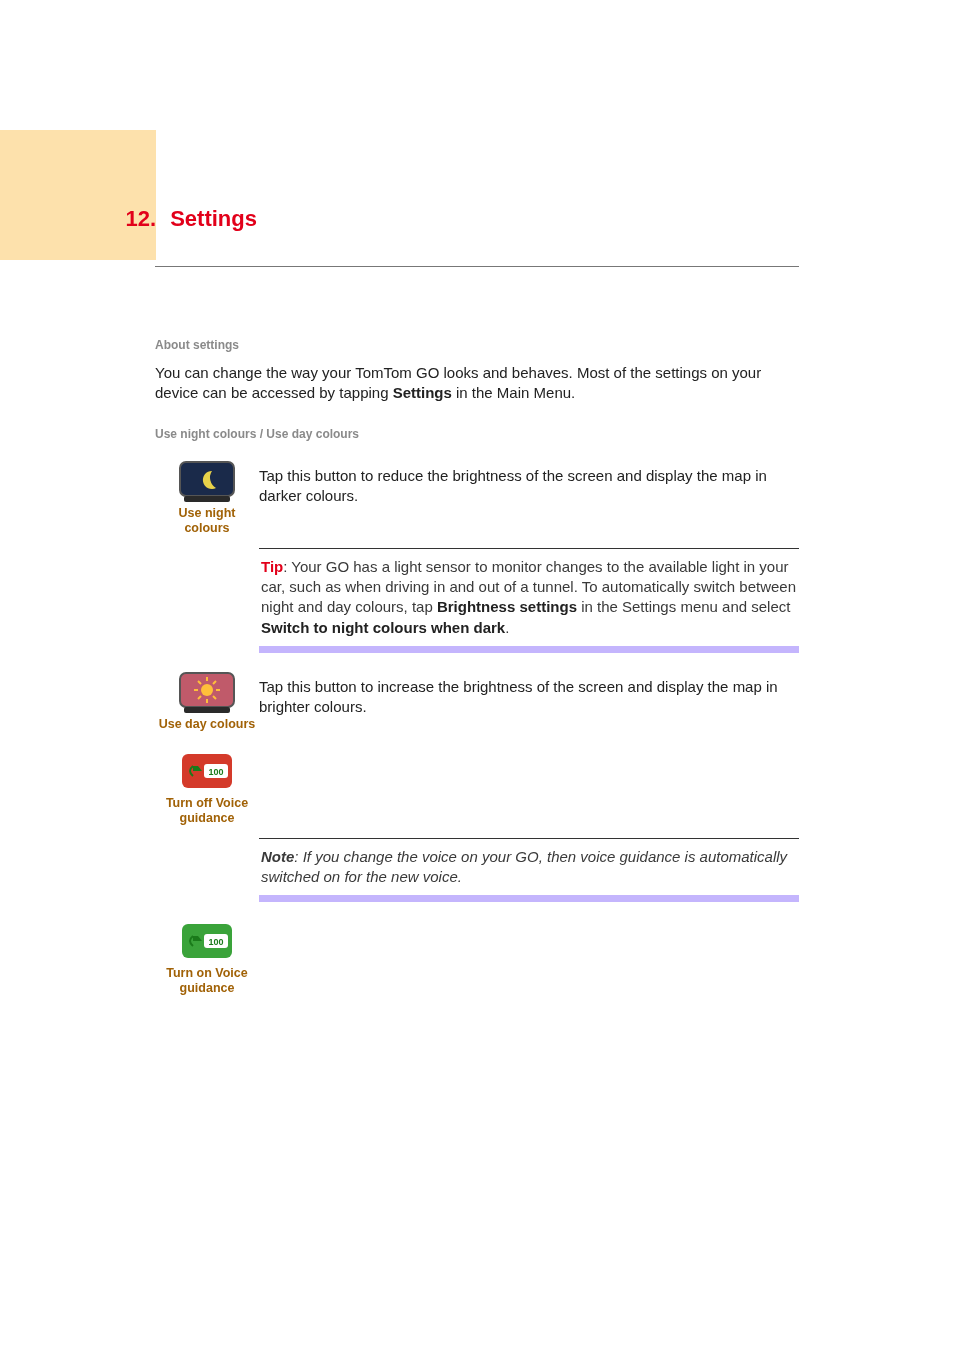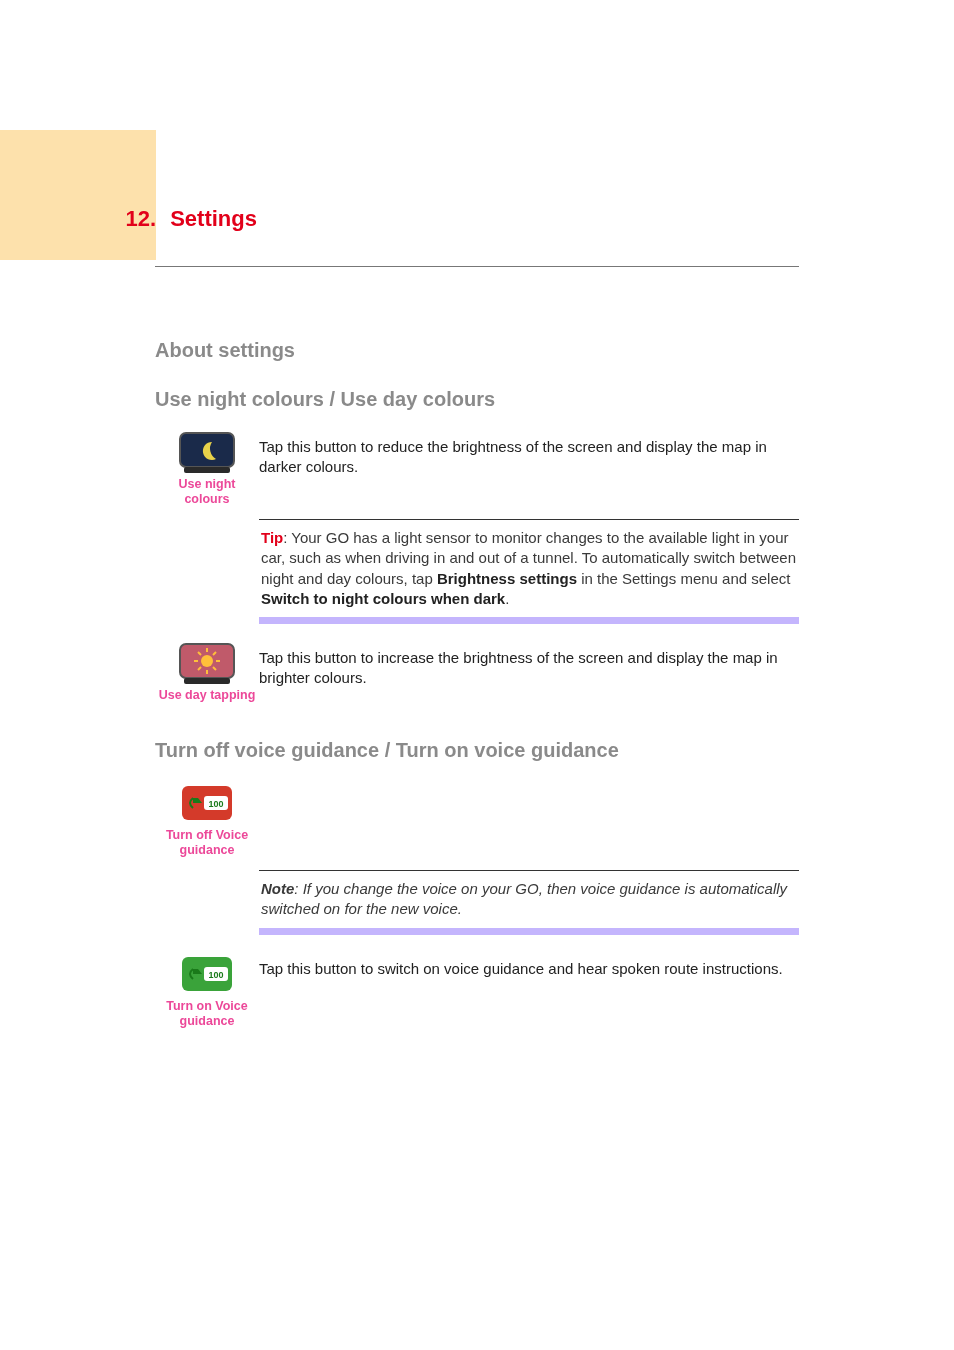--- a/index.html
+++ b/index.html
@@ -50,40 +50,40 @@
   }
 
   .content {
     margin: 0 155px;
     padding-top: 48px;
   }
 
   .h2 {
     color: #8a8a8a;
     font-weight: bold;
-    font-size: 20px;
+    font-size: 12px;
     margin: 22px 0 10px 0;
   }
   .para { margin: 6px 0 14px 0; color: #222; }
 
   .icon-row {
     display: flex;
     align-items: flex-start;
     margin: 18px 0 6px 0;
   }
   .icon-cell {
     flex: 0 0 104px;
     width: 104px;
     text-align: center;
   }
   .icon-cell svg { display: block; margin: 0 auto 2px auto; }
   .icon-label {
     font-size: 12.5px;
     font-weight: bold;
-    color: #ec4899;
+    color: #a16207;
     line-height: 1.2;
     margin-top: 2px;
   }
   .text-cell { flex: 1; }
 
   .inset {
     margin: 12px 0 12px 104px;
   }
   .inset-box {
     border-top: 1px solid #333;
@@ -105,20 +105,23 @@
     <div class="chapter-title-wrap">
       <span class="chapter-num">12.</span>
       <span class="chapter-title">Settings</span>
     </div>
   </div>
   <hr class="chapter-hr">
 
   <div class="content">
 
     <div class="h2">About settings</div>
+    <p class="para">
+      <span>You can change the way your TomTom GO looks and behaves. Most of the settings on your device can be accessed by tapping </span><b>Settings</b><span> in the Main Menu.</span>
+    </p>
 
     <div class="h2">Use night colours / Use day colours</div>
 
     <div class="icon-row">
       <div class="icon-cell">
         <svg width="58" height="44">
           <rect x="2" y="2" width="54" height="34" rx="6" fill="#1a2a4a" stroke="#555" stroke-width="2"></rect>
           <path d="M34 11 a9 9 0 1 0 4 17 a12 12 0 0 1 -4 -17 z" fill="#e8d24a"></path>
           <rect x="6" y="36" width="46" height="6" rx="2" fill="#2a2a2a"></rect>
         </svg>
@@ -145,28 +148,27 @@
               <line x1="29" y1="28" x2="29" y2="32"></line>
             <line x1="16" y1="19" x2="20" y2="19"></line>
               <line x1="38" y1="19" x2="42" y2="19"></line>
             <line x1="20" y1="10" x2="23" y2="13"></line>
               <line x1="35" y1="25" x2="38" y2="28"></line>
             <line x1="38" y1="10" x2="35" y2="13"></line>
               <line x1="23" y1="25" x2="20" y2="28"></line>
           </g>
           <rect x="6" y="36" width="46" height="6" rx="2" fill="#2a2a2a"></rect>
         </svg>
-        <div class="icon-label">Use day tapping</div>
+        <div class="icon-label">Use day colours</div>
       </div>
       <div class="text-cell">
         <p class="para">Tap this button to increase the brightness of the screen and display the map in brighter colours.</p>
       </div>
     </div>
 
-    <div class="h2" style="margin-top:34px">Turn off voice guidance / Turn on voice guidance</div>
 
     <div class="icon-row">
       <div class="icon-cell">
         <svg width="58" height="44">
           <rect x="4" y="4" width="50" height="34" rx="6" fill="#d43a2a"></rect>
           <rect x="26" y="14" width="24" height="14" rx="3" fill="#fff"></rect>
           <text x="38" y="25" font-size="9" text-anchor="middle" fill="#1a7a1a" font-weight="bold">100</text>
           <path d="M24 21 l-9 0 l0 -5 l5 0 z" fill="#1a7a1a"></path>
           <path d="M15 16 q-6 5 0 10" fill="none" stroke="#1a7a1a" stroke-width="2"></path>
         </svg>
@@ -186,20 +188,17 @@
       <div class="icon-cell">
         <svg width="58" height="44">
           <rect x="4" y="4" width="50" height="34" rx="6" fill="#3aa33a"></rect>
           <rect x="26" y="14" width="24" height="14" rx="3" fill="#fff"></rect>
           <text x="38" y="25" font-size="9" text-anchor="middle" fill="#1a7a1a" font-weight="bold">100</text>
           <path d="M24 21 l-9 0 l0 -5 l5 0 z" fill="#1a7a1a"></path>
           <path d="M15 16 q-6 5 0 10" fill="none" stroke="#1a7a1a" stroke-width="2"></path>
         </svg>
         <div class="icon-label">Turn on Voice guidance</div>
       </div>
-      <div class="text-cell">
-        <p class="para">Tap this button to switch on voice guidance and hear spoken route instructions.</p>
-      </div>
     </div>
 
   </div>
 
 </div>
 
 </body></html>

